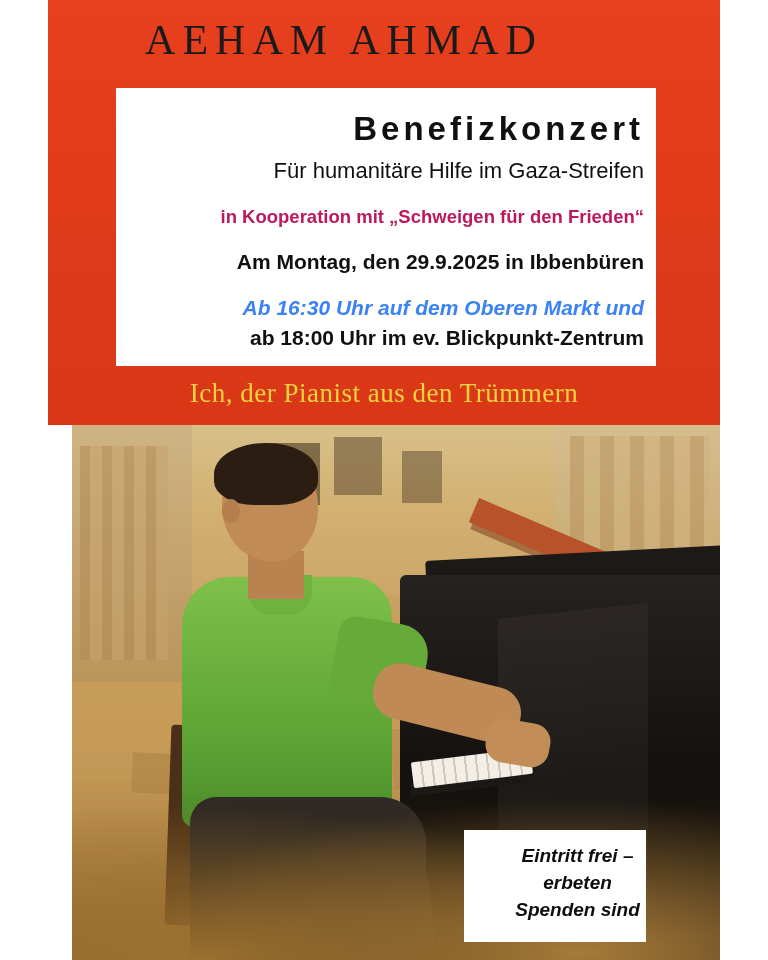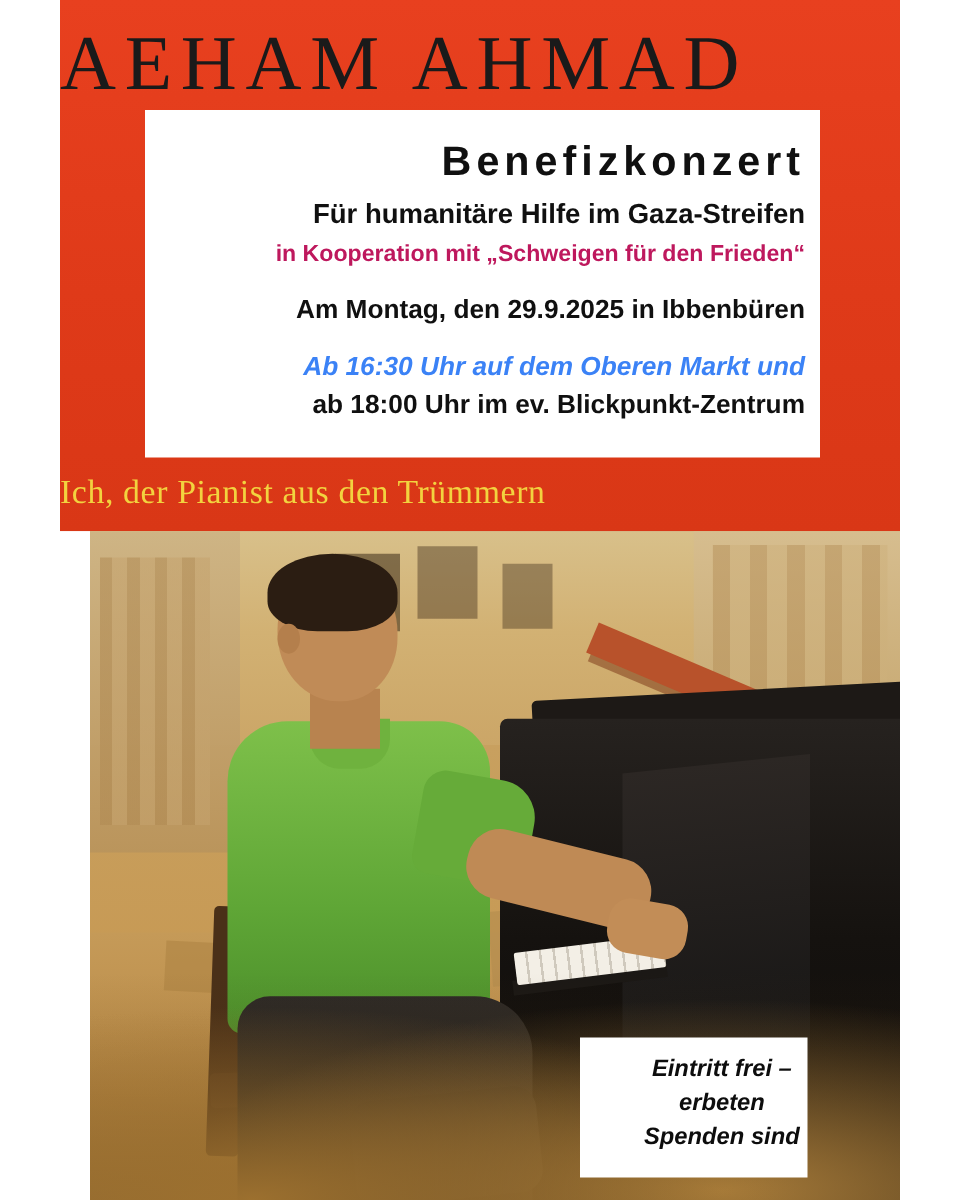--- a/index.html
+++ b/index.html
@@ -30,22 +30,23 @@
     height: 425px;
     background: #e03a1c;
     background: linear-gradient(180deg, #e8401f 0%, #df3a19 55%, #d93716 100%);
     box-sizing: border-box;
   }
   .artist-name {
     position: absolute;
     left: 0;
     top: 16px;
     width: 592px;
+    text-align: center;
     font-family: "Liberation Serif", serif;
-    font-size: 62px;
+    font-size: 42px;
     font-weight: 400;
     letter-spacing: 7px;
     color: #1a1a1a;
     white-space: nowrap;
   }
 
   
   .info-panel {
     position: absolute;
     left: 68px;
@@ -61,23 +62,23 @@
     font-size: 33px;
     font-weight: bold;
     letter-spacing: 4px;
     color: #101010;
     margin-top: 8px;
     margin-bottom: 10px;
     white-space: nowrap;
   }
   .line-sub {
     font-size: 22px;
-    font-weight: bold;
+    font-weight: normal;
     color: #101010;
-    margin-bottom: 8px;
+    margin-bottom: 22px;
     white-space: nowrap;
   }
   .line-coop {
     font-size: 18.5px;
     font-weight: bold;
     color: #be185d;
     margin-bottom: 22px;
     white-space: nowrap;
   }
   .line-date {
@@ -101,21 +102,21 @@
     color: #101010;
     white-space: nowrap;
   }
 
   
   .red-subtitle {
     position: absolute;
     left: 0;
     top: 378px;
     width: 672px;
-    text-align: left;
+    text-align: center;
     font-family: "Liberation Serif", serif;
     font-size: 27px;
     color: #f2d33f;
     letter-spacing: 0.5px;
     white-space: nowrap;
   }
 
   
   .photo {
     position: absolute;

